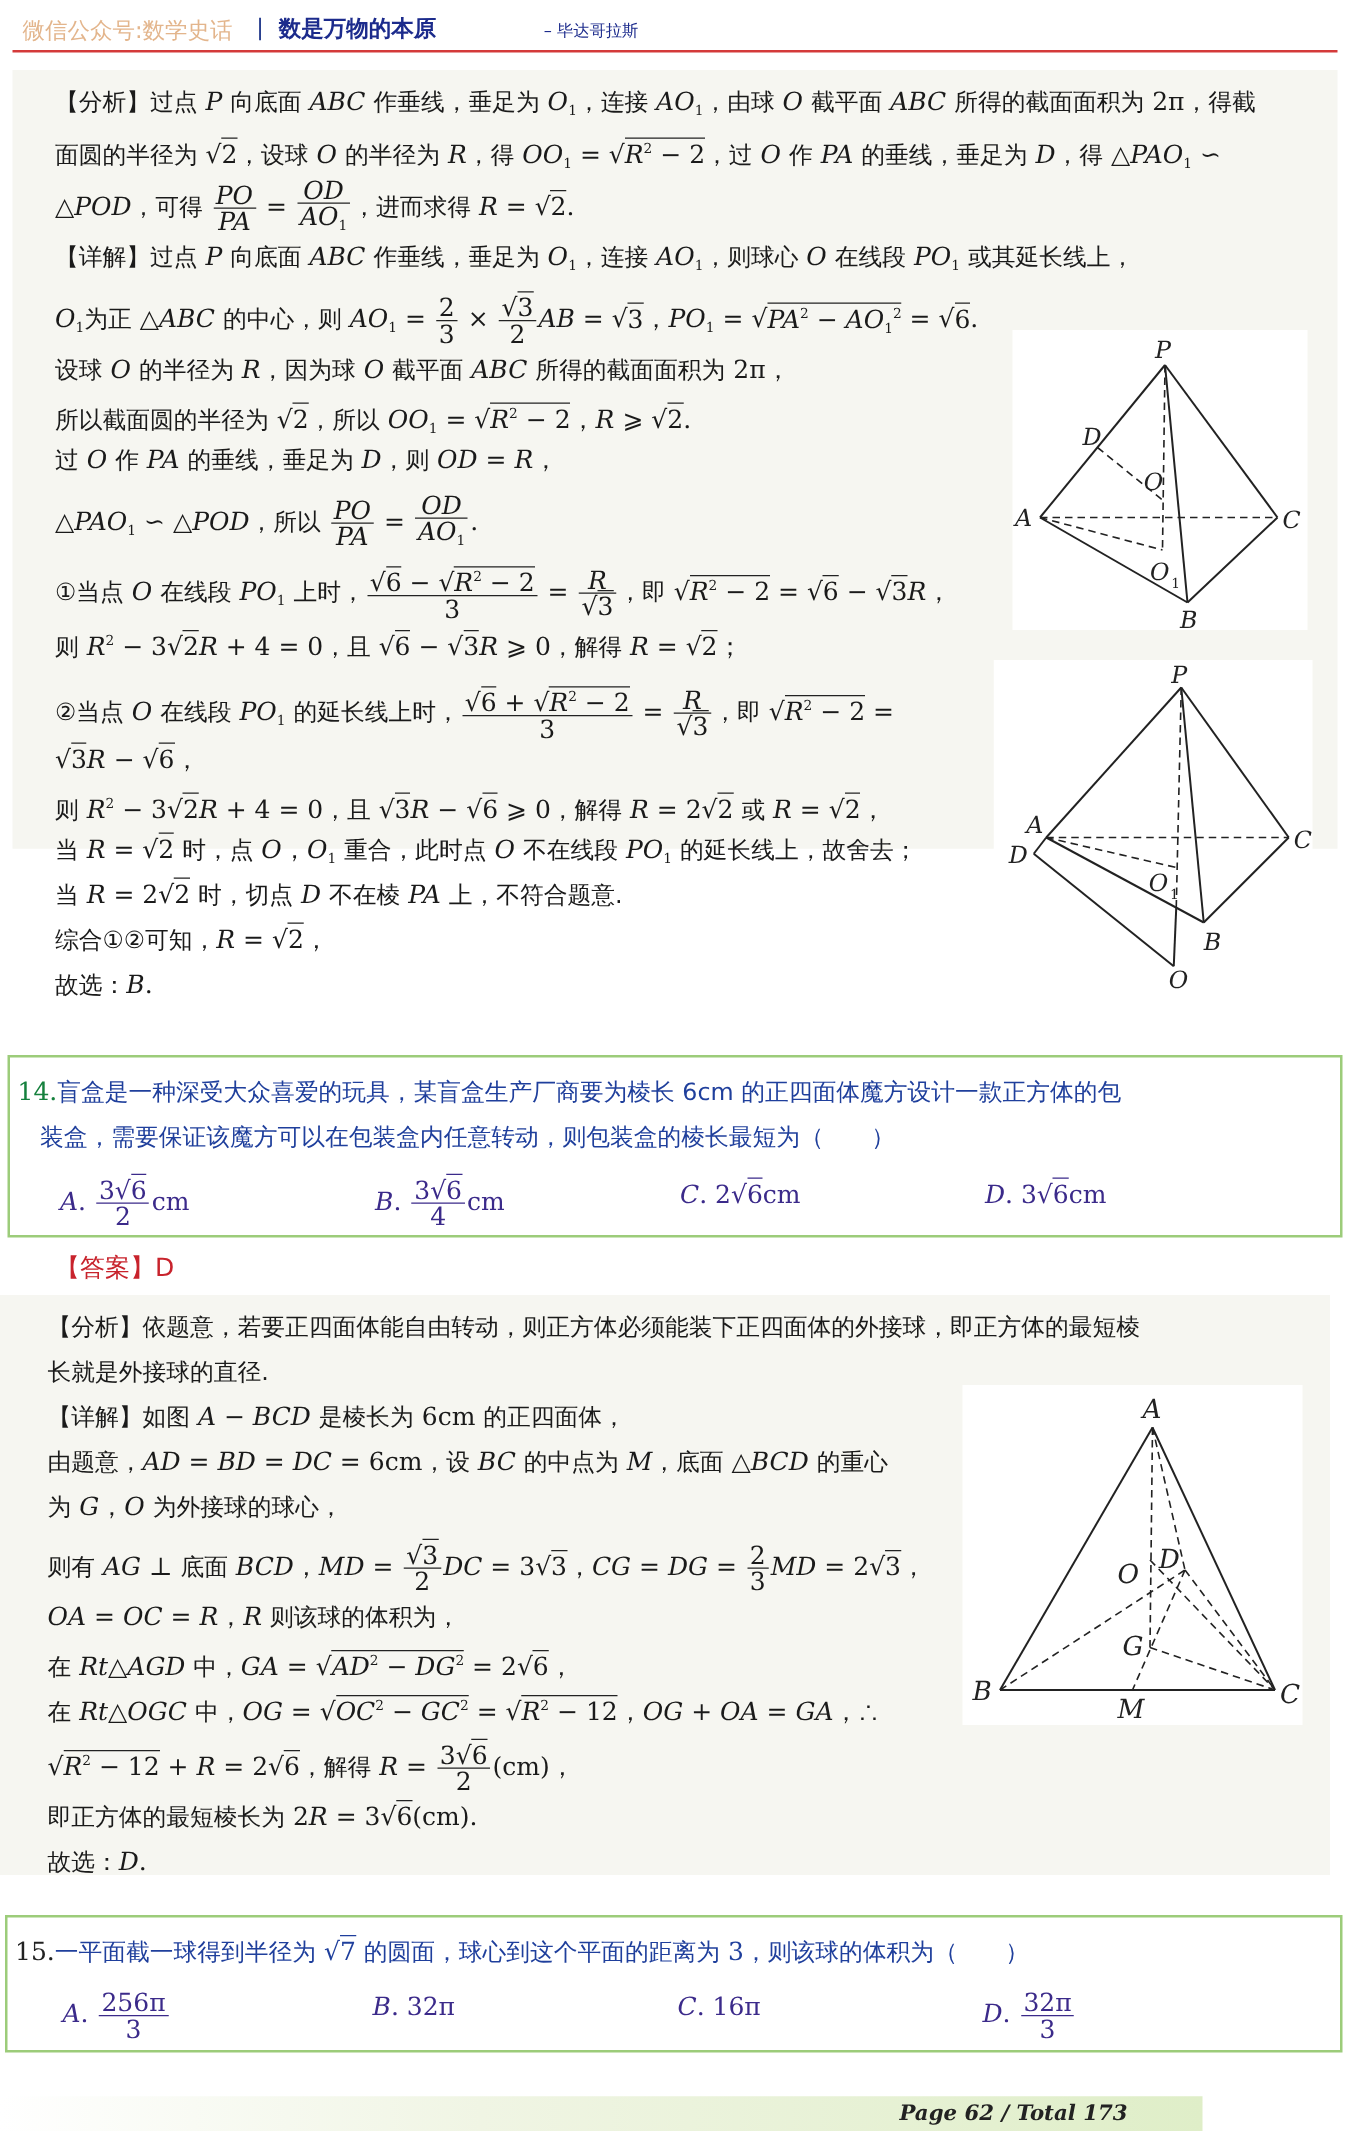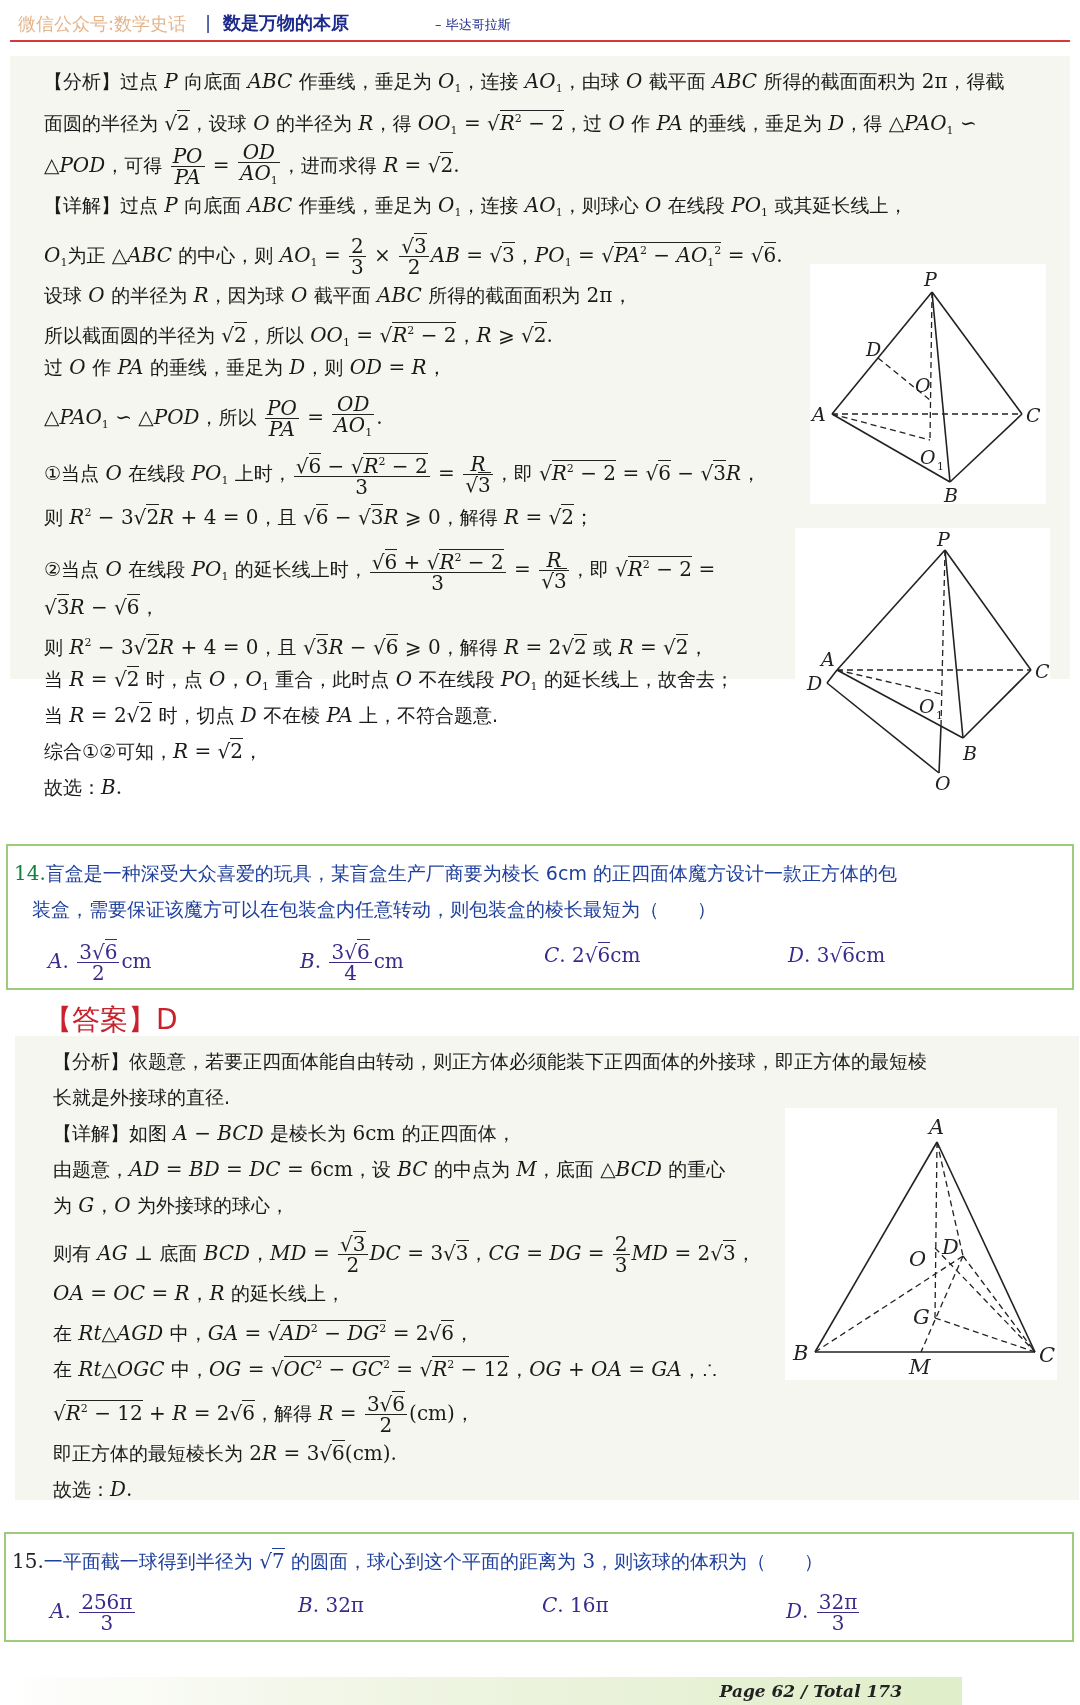--- a/index.html
+++ b/index.html
@@ -19,21 +19,21 @@
   sub{font-size:11px;vertical-align:-4px;}
   sup{font-size:11px;vertical-align:8px;}
   .frac{display:inline-block;vertical-align:middle;text-align:center;margin:0 2px;line-height:20px;}
   .frac .n{display:block;border-bottom:1px solid #222;padding:0 2px;}
   .frac .d{display:block;padding:0 2px;}
   .sq{border-top:1px solid #222;padding-top:0;}
   .fig{position:absolute;background:#ffffff;}
   .qbox{position:absolute;border:2px solid #9ccc7a;background:#ffffff;}
   .qtext{color:#1f3f9c;}
   .opt{color:#3b2a8a;}
-  .ans{position:absolute;left:44px;color:#c8232c;font-size:28px;font-family:"DejaVu Sans",sans-serif;}
+  .ans{position:absolute;left:44px;color:#c8232c;font-size:20px;font-family:"DejaVu Sans",sans-serif;}
   .footer{position:absolute;left:0;top:1677px;width:962px;height:28px;
           background:linear-gradient(90deg,#ffffff 0%,#f0f5e4 40%,#dfeec8 100%);}
   .footer .pg{position:absolute;right:60px;top:4px;font-size:17px;font-style:italic;font-weight:bold;color:#222;}
 </style>
 </head>
 <body>
 
 <div class="header">
   <span class="wx">微信公众号:数学史话</span>
   <span class="sep">|</span>
@@ -172,42 +172,42 @@
     <span style="position:absolute;left:252px;"><span class="it">B</span>. <span class="frac"><span class="n" style="border-color:#3b2a8a">3√<span class="sq" style="border-color:#3b2a8a">6</span></span><span class="d">4</span></span>cm</span>
     <span style="position:absolute;left:496px;top:0;"><span class="it">C</span>. 2√<span class="sq" style="border-color:#3b2a8a">6</span>cm</span>
     <span style="position:absolute;left:740px;top:0;"><span class="it">D</span>. 3√<span class="sq" style="border-color:#3b2a8a">6</span>cm</span>
   </div>
 </div>
 
 <div class="ans" style="top:1001px;">
   <span>【答案】</span><span>D</span>
 </div>
 
-<div class="graybox" style="left:15px;top:1036px;width:1064px;height:464px;">
+<div class="graybox" style="left:0;top:1036px;width:1064px;height:464px;">
   <div style="position:absolute;left:38px;top:12px;width:1010px;">
     <div class="line" style="top:0px;">
       <span class="c">【分析】依题意，若要正四面体能自由转动，则正方体必须能装下正四面体的外接球，即正方体的最短棱</span>
     </div>
     <div class="line" style="top:36px;">
       <span class="c">长就是外接球的直径.</span>
     </div>
     <div class="line" style="top:72px;">
       <span class="c">【详解】如图</span> <span class="it">A</span> − <span class="it">BCD</span> <span class="c">是棱长为</span> 6cm <span class="c">的正四面体，</span>
     </div>
     <div class="line" style="top:108px;">
       <span class="c">由题意，</span><span class="it">AD</span> = <span class="it">BD</span> = <span class="it">DC</span> = 6cm<span class="c">，设</span> <span class="it">BC</span> <span class="c">的中点为</span> <span class="it">M</span><span class="c">，底面</span> △<span class="it">BCD</span> <span class="c">的重心</span>
     </div>
     <div class="line" style="top:144px;">
       <span class="c">为</span> <span class="it">G</span>，<span class="it">O</span> <span class="c">为外接球的球心，</span>
     </div>
     <div class="line" style="top:186px;">
       <span class="c">则有</span> <span class="it">AG</span> ⊥ <span class="c">底面</span> <span class="it">BCD</span>，<span class="it">MD</span> = <span class="frac"><span class="n">√<span class="sq">3</span></span><span class="d">2</span></span><span class="it">DC</span> = 3√<span class="sq">3</span>，<span class="it">CG</span> = <span class="it">DG</span> = <span class="frac"><span class="n">2</span><span class="d">3</span></span><span class="it">MD</span> = 2√<span class="sq">3</span>，
     </div>
     <div class="line" style="top:232px;">
-      <span class="it">OA</span> = <span class="it">OC</span> = <span class="it">R</span>，<span class="it">R</span> <span class="c">的延长线上，</span>
+      <span class="it">OA</span> = <span class="it">OC</span> = <span class="it">R</span>，<span class="it">R</span> <span class="c">则该球的体积为，</span>
     </div>
     <div class="line" style="top:268px;">
       <span class="c">在</span> <span class="it">Rt</span>△<span class="it">AGD</span> <span class="c">中，</span><span class="it">GA</span> = √<span class="sq"><span class="it">AD</span><sup>2</sup> − <span class="it">DG</span><sup>2</sup></span> = 2√<span class="sq">6</span>，
     </div>
     <div class="line" style="top:304px;">
       <span class="c">在</span> <span class="it">Rt</span>△<span class="it">OGC</span> <span class="c">中，</span><span class="it">OG</span> = √<span class="sq"><span class="it">OC</span><sup>2</sup> − <span class="it">GC</span><sup>2</sup></span> = √<span class="sq"><span class="it">R</span><sup>2</sup> − 12</span>，<span class="it">OG</span> + <span class="it">OA</span> = <span class="it">GA</span>，∴
     </div>
     <div class="line" style="top:346px;">
       √<span class="sq"><span class="it">R</span><sup>2</sup> − 12</span> + <span class="it">R</span> = 2√<span class="sq">6</span><span class="c">，解得</span> <span class="it">R</span> = <span class="frac"><span class="n">3√<span class="sq">6</span></span><span class="d">2</span></span>(cm)，
     </div>

